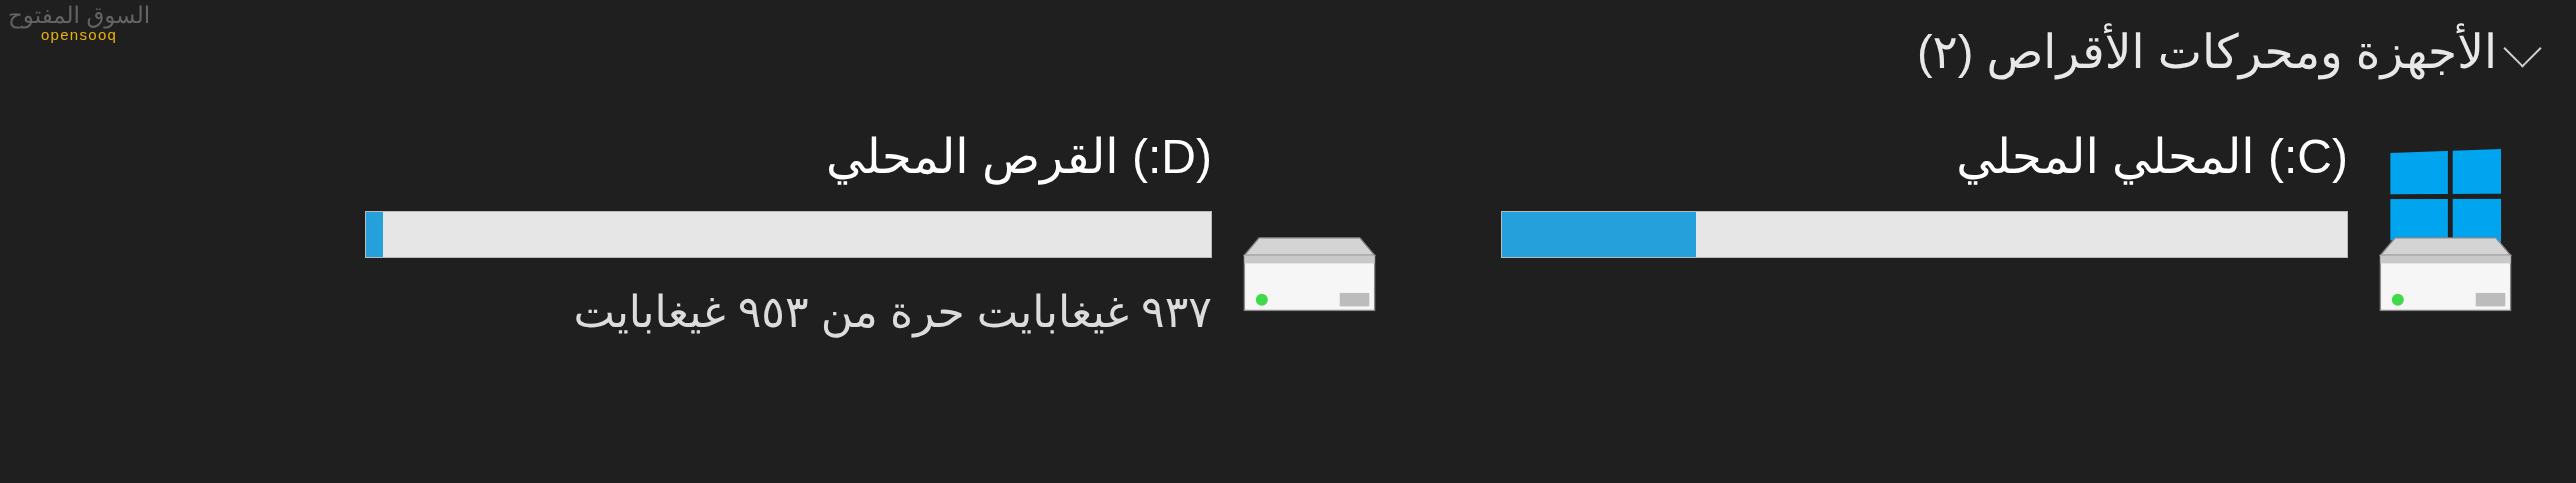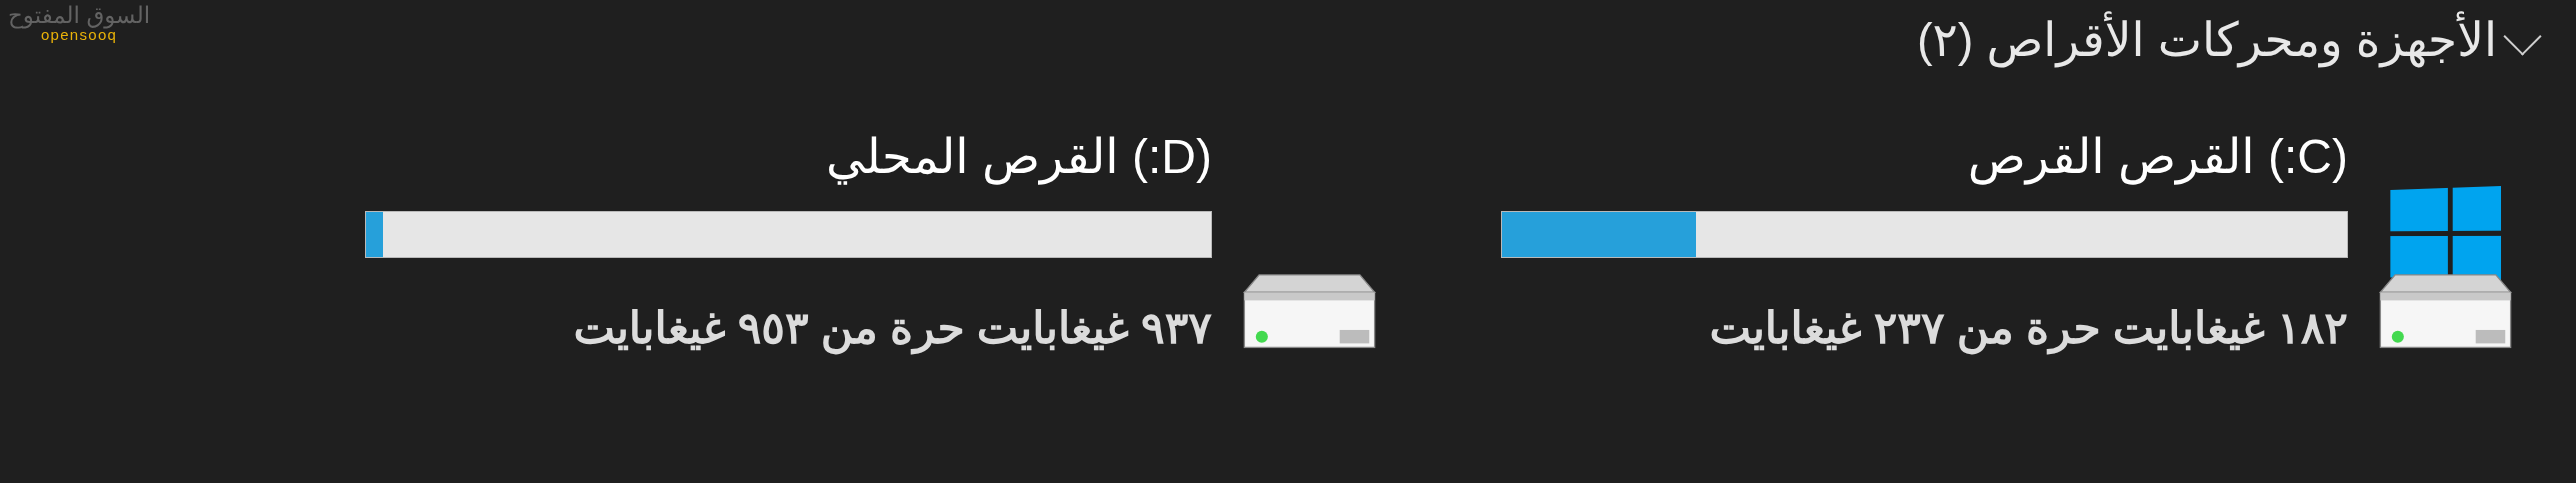--- a/index.html
+++ b/index.html
@@ -21,21 +21,21 @@
   direction:rtl;
   text-align:center;
   line-height:1;
   font-weight:400;
   user-select:none;
 }
 .watermark small { font-size:15px; color:#eab308; letter-spacing:1.3px; display:block; }
 
 .header {
   position:absolute;
-  top:12px; right:40px;
+  top:24px; right:40px;
   color:#e8e8e8;
   font-size:47px;
   font-weight:400;
   display:flex;
   align-items:center;
   gap:12px;
 }
 .chevron {
   width:27px; height:27px;
   transform:rotate(45deg);
@@ -48,21 +48,21 @@
   position:absolute;
   top:128px; right:60px;
   display:flex;
   gap:121px;
   flex-direction:row;
 }
 
 .drive {
   display:flex;
   flex-direction:row;
-  align-items:flex-end;
+  align-items:flex-start;
   gap:27px;
 }
 
 .icon-wrap {
   width:141px;
   height:141px;
   position:relative;
   margin-top:47px;
 }
 
@@ -98,24 +98,23 @@
   background:#e6e6e6;
   border:1.3px solid #b9b9b9;
   display:flex;
   justify-content:flex-end;
   overflow:hidden;
 }
 .fill { height:100%; background:#26A0DA; }
 .drive-info {
   font-size:44px;
   color:#dcdcdc;
-  margin-top:44px;
+  margin-top:28px;
   direction:rtl;
   text-align:right;
-  font-weight:bold;
 }
 </style>
 </head>
 <body>
 
 <div class="watermark">
   <span>السوق المفتوح</span>
   <small>opensooq</small>
 </div>
 
@@ -136,25 +135,24 @@
       </div>
       <svg class="hdd" width="141" height="81" viewBox="0 0 210 120">
         <polygon points="8,30 202,30 180,4 30,4" fill="#d4d4d4" stroke="#888" stroke-width="2"></polygon>
         <rect x="8" y="30" width="194" height="82" fill="#f6f6f6" stroke="#888" stroke-width="2"></rect>
         <rect x="8" y="30" width="194" height="12" fill="#c9c9c9"></rect>
         <circle cx="34" cy="96" r="9" fill="#43d94f"></circle>
         <rect x="150" y="86" width="44" height="20" fill="#bcbcbc"></rect>
       </svg>
     </div>
     <div class="drive-body">
-      <div class="drive-name">(C:) القرص القرص</div>
+      <div class="drive-name">(C:) المحلي المحلي</div>
       <div class="bar">
         <div class="fill" style="width:23%"></div>
       </div>
-      <div class="drive-info">١٨٢ غيغابايت حرة من ٢٣٧ غيغابايت</div>
     </div>
   </div>
 
   <div class="drive">
     <div class="icon-wrap">
       <svg class="hdd" width="141" height="81" viewBox="0 0 210 120">
         <polygon points="8,30 202,30 180,4 30,4" fill="#d4d4d4" stroke="#888" stroke-width="2"></polygon>
         <rect x="8" y="30" width="194" height="82" fill="#f6f6f6" stroke="#888" stroke-width="2"></rect>
         <rect x="8" y="30" width="194" height="12" fill="#c9c9c9"></rect>
         <circle cx="34" cy="96" r="9" fill="#43d94f"></circle>

